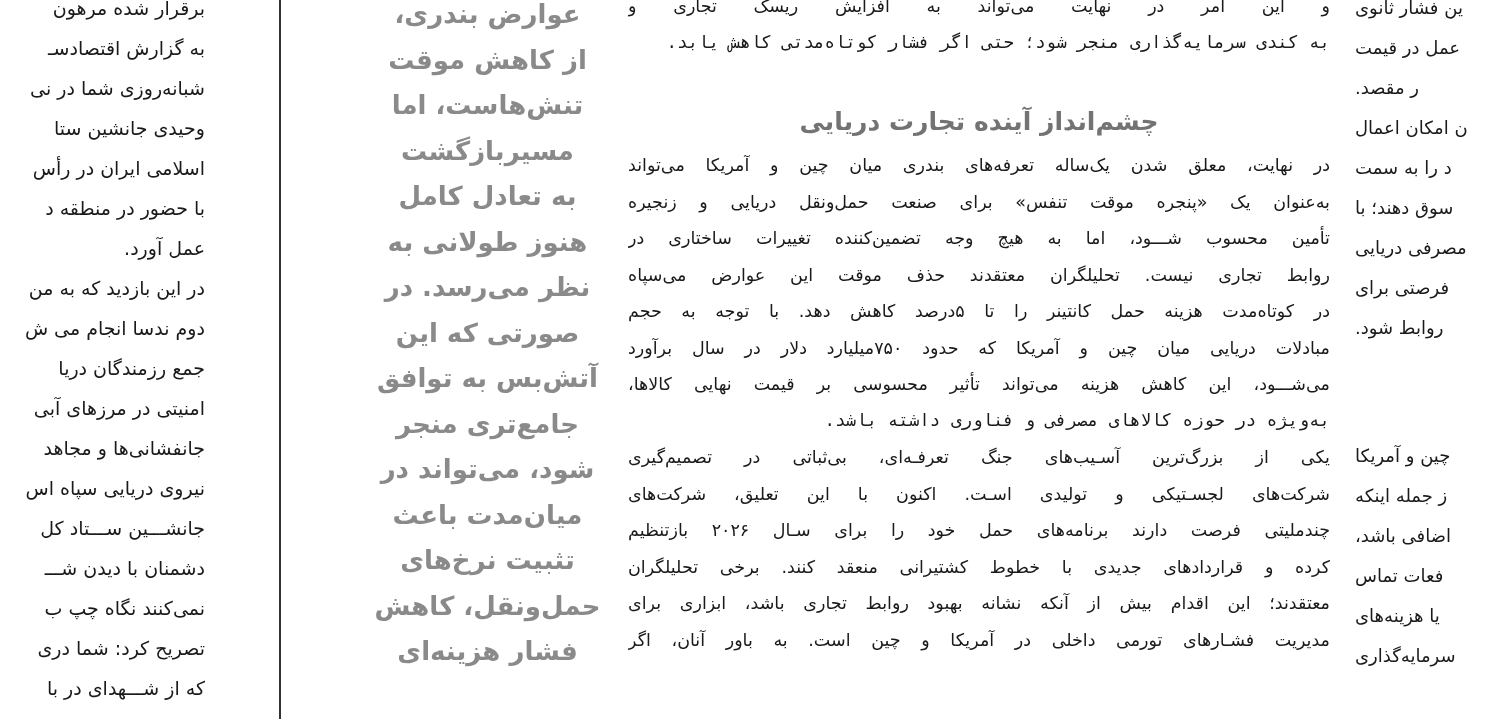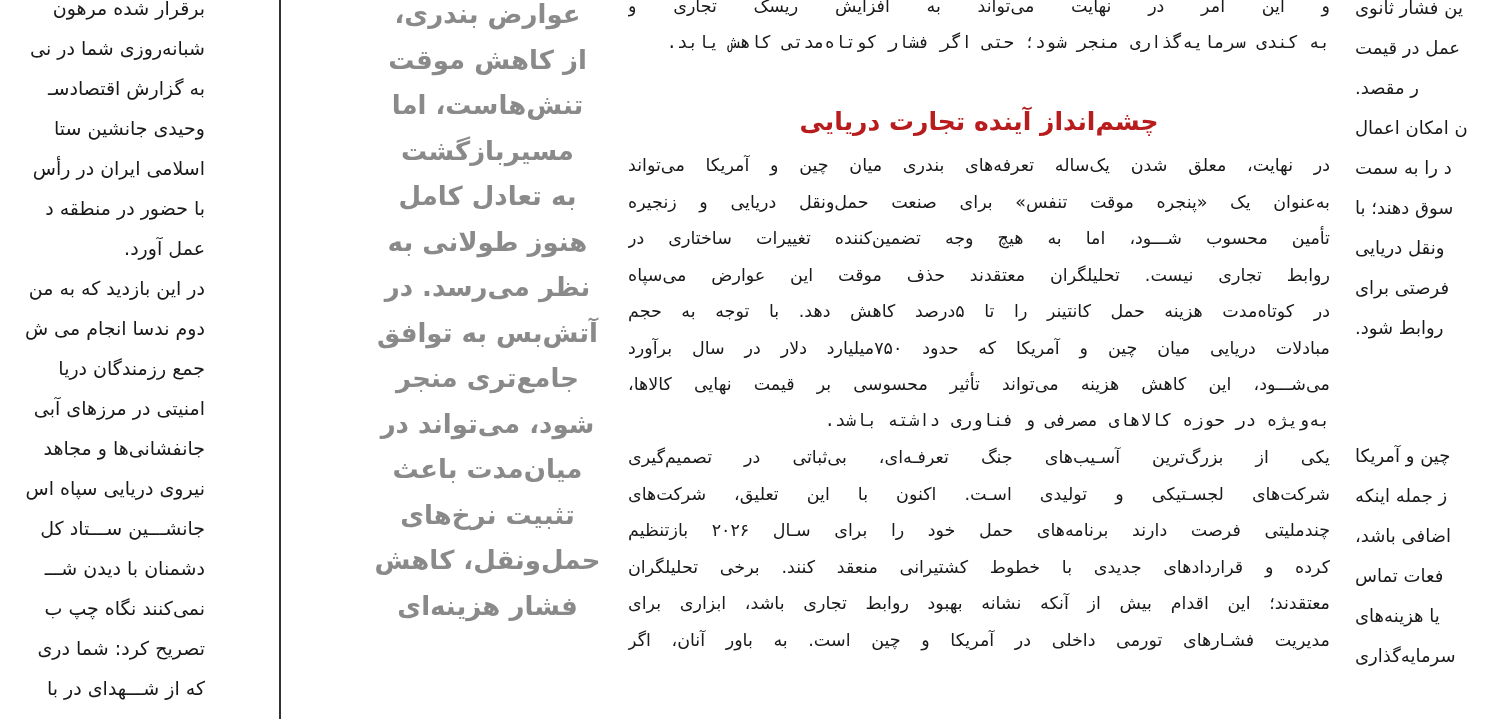--- a/index.html
+++ b/index.html
@@ -28,35 +28,35 @@
 
   
   #col-main { left: 628px; width: 702px; top: -12px; }
   #col-main .line {
     font-size: 17.5px; line-height: 36.5px; height: 36.5px; text-align: justify;
     text-align-last: justify;
   }
   #col-main .line.last { text-align-last: right; font-family: Liberation Mono, monospace; }
   #col-main .headline {
     font-size: 25px; font-weight: bold; text-align: center; line-height: 50px; height: 50px;
-    margin-top: 36px; margin-bottom: 0px; color: #b91c1c;
+    margin-top: 36px; margin-bottom: 0px; color: #737373;
   }
 
   
   #col-right { left: 1355px; width: 145px; top: -12px; }
   #col-right .line { font-size: 18px; line-height: 40px; height: 40px; text-align: left; direction: rtl; }
   #col-right .gap { height: 88px; }
 </style>
 </head>
 <body>
 
 <div class="col" id="col-left">
   <div class="line">برقرار شده مرهون</div>
+  <div class="line">به گزارش اقتصادسـ</div>
   <div class="line">شبانه‌روزی شما در نی</div>
-  <div class="line">به گزارش اقتصادسـ</div>
   <div class="line">وحیدی جانشین ستا</div>
   <div class="line">اسلامی ایران در رأس</div>
   <div class="line">با حضور در منطقه د</div>
   <div class="line">عمل آورد.</div>
   <div class="line">در این بازدید که به من</div>
   <div class="line">دوم ندسا انجام می ش</div>
   <div class="line">جمع رزمندگان دریا</div>
   <div class="line">امنیتی در مرزهای آبی</div>
   <div class="line">جانفشانی‌ها و مجاهد</div>
   <div class="line">نیروی دریایی سپاه اس</div>
@@ -70,20 +70,21 @@
 <div id="divider"></div>
 
 <div class="col" id="col-quote">
   <div class="line">عوارض بندری،</div>
   <div class="line">از کاهش موقت</div>
   <div class="line">تنش‌هاست، اما</div>
   <div class="line">مسیربازگشت</div>
   <div class="line">به تعادل کامل</div>
   <div class="line">هنوز طولانی به</div>
   <div class="line">نظر می‌رسد. در</div>
+  <div class="line">صورتی که این</div>
   <div class="line">آتش‌بس به توافق</div>
   <div class="line">جامع‌تری منجر</div>
   <div class="line">شود، می‌تواند در</div>
   <div class="line">میان‌مدت باعث</div>
   <div class="line">تثبیت نرخ‌های</div>
   <div class="line">حمل‌ونقل، کاهش</div>
   <div class="line">فشار هزینه‌ای</div>
 
 </div>
 
@@ -114,21 +115,21 @@
   </div>
 </div>
 
 <div class="col" id="col-right">
   <div class="line">ین فشار ثانوی</div>
   <div class="line">عمل در قیمت</div>
   <div class="line">ر مقصد.</div>
   <div class="line">ن امکان اعمال</div>
   <div class="line">د را به سمت</div>
   <div class="line">سوق دهند؛ با</div>
-  <div class="line">ونقل دریایی</div>
+  <div class="line">مصرفی دریایی</div>
   <div class="line">فرصتی برای</div>
   <div class="line">روابط شود.</div>
   <div class="gap"></div>
   <div class="line">چین و آمریکا</div>
   <div class="line">ز جمله اینکه</div>
   <div class="line">اضافی باشد،</div>
   <div class="line">فعات تماس</div>
   <div class="line">یا هزینه‌های</div>
   <div class="line">سرمایه‌گذاری</div>
 </div>

